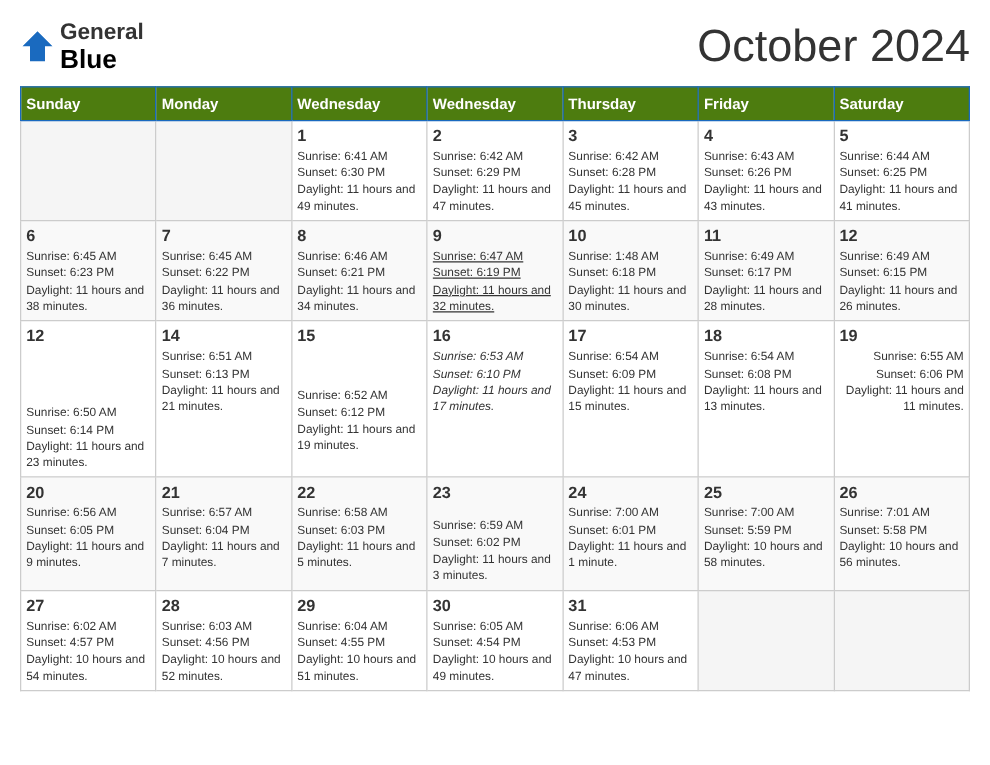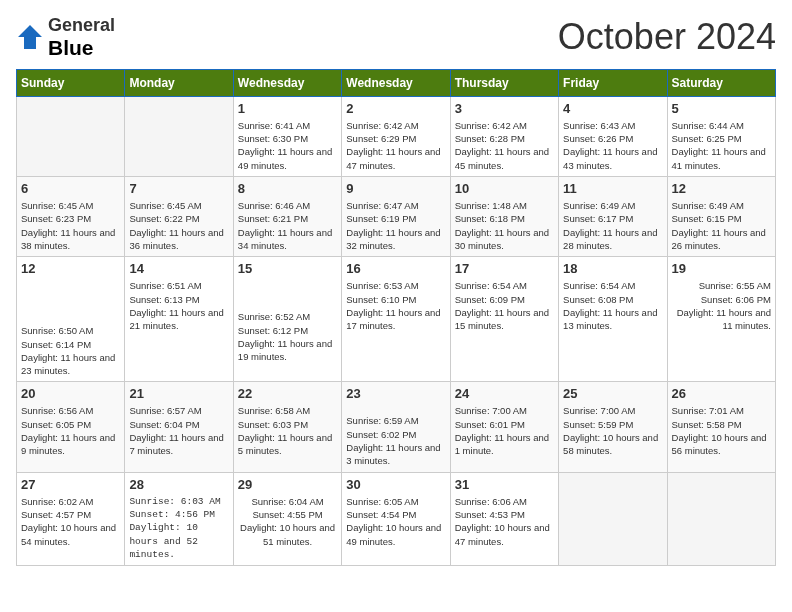--- a/index.html
+++ b/index.html
@@ -163,21 +163,21 @@
 Daylight: 11 hours and 36 minutes.</div>
         </td>
         <td>
           <span class="day-number">8</span>
           <div class="cell-info" style="white-space: pre-line;">Sunrise: 6:46 AM
 Sunset: 6:21 PM
 Daylight: 11 hours and 34 minutes.</div>
         </td>
         <td>
           <span class="day-number">9</span>
-          <div class="cell-info" style="white-space: pre-line;">Sunrise: 6:47 AM
+          <div class="cell-info" style="white-space: pre-line; text-decoration: underline;">Sunrise: 6:47 AM
 Sunset: 6:19 PM
 Daylight: 11 hours and 32 minutes.</div>
         </td>
         <td>
           <span class="day-number">10</span>
           <div class="cell-info" style="white-space: pre-line;">Sunrise: 1:48 AM
 Sunset: 6:18 PM
 Daylight: 11 hours and 30 minutes.</div>
         </td>
         <td>
@@ -207,21 +207,21 @@
 Daylight: 11 hours and 21 minutes.</div>
         </td>
         <td>
           <span class="day-number">15</span>
           <div class="cell-info" style="white-space: pre-line; margin-top: 34px;">Sunrise: 6:52 AM
 Sunset: 6:12 PM
 Daylight: 11 hours and 19 minutes.</div>
         </td>
         <td>
           <span class="day-number">16</span>
-          <div class="cell-info" style="white-space: pre-line;">Sunrise: 6:53 AM
+          <div class="cell-info" style="white-space: pre-line; font-style: italic;">Sunrise: 6:53 AM
 Sunset: 6:10 PM
 Daylight: 11 hours and 17 minutes.</div>
         </td>
         <td>
           <span class="day-number">17</span>
           <div class="cell-info" style="white-space: pre-line;">Sunrise: 6:54 AM
 Sunset: 6:09 PM
 Daylight: 11 hours and 15 minutes.</div>
         </td>
         <td>
@@ -283,27 +283,27 @@
       </tr>
       <tr>
         <td>
           <span class="day-number">27</span>
           <div class="cell-info" style="white-space: pre-line;">Sunrise: 6:02 AM
 Sunset: 4:57 PM
 Daylight: 10 hours and 54 minutes.</div>
         </td>
         <td>
           <span class="day-number">28</span>
-          <div class="cell-info" style="white-space: pre-line; font-family: Liberation Mono, monospace;">Sunrise: 6:03 AM
+          <div class="cell-info" style="white-space: pre-line;">Sunrise: 6:03 AM
 Sunset: 4:56 PM
 Daylight: 10 hours and 52 minutes.</div>
         </td>
         <td>
           <span class="day-number">29</span>
-          <div class="cell-info" style="white-space: pre-line; text-align: center;">Sunrise: 6:04 AM
+          <div class="cell-info" style="white-space: pre-line;">Sunrise: 6:04 AM
 Sunset: 4:55 PM
 Daylight: 10 hours and 51 minutes.</div>
         </td>
         <td>
           <span class="day-number">30</span>
           <div class="cell-info" style="white-space: pre-line;">Sunrise: 6:05 AM
 Sunset: 4:54 PM
 Daylight: 10 hours and 49 minutes.</div>
         </td>
         <td>

